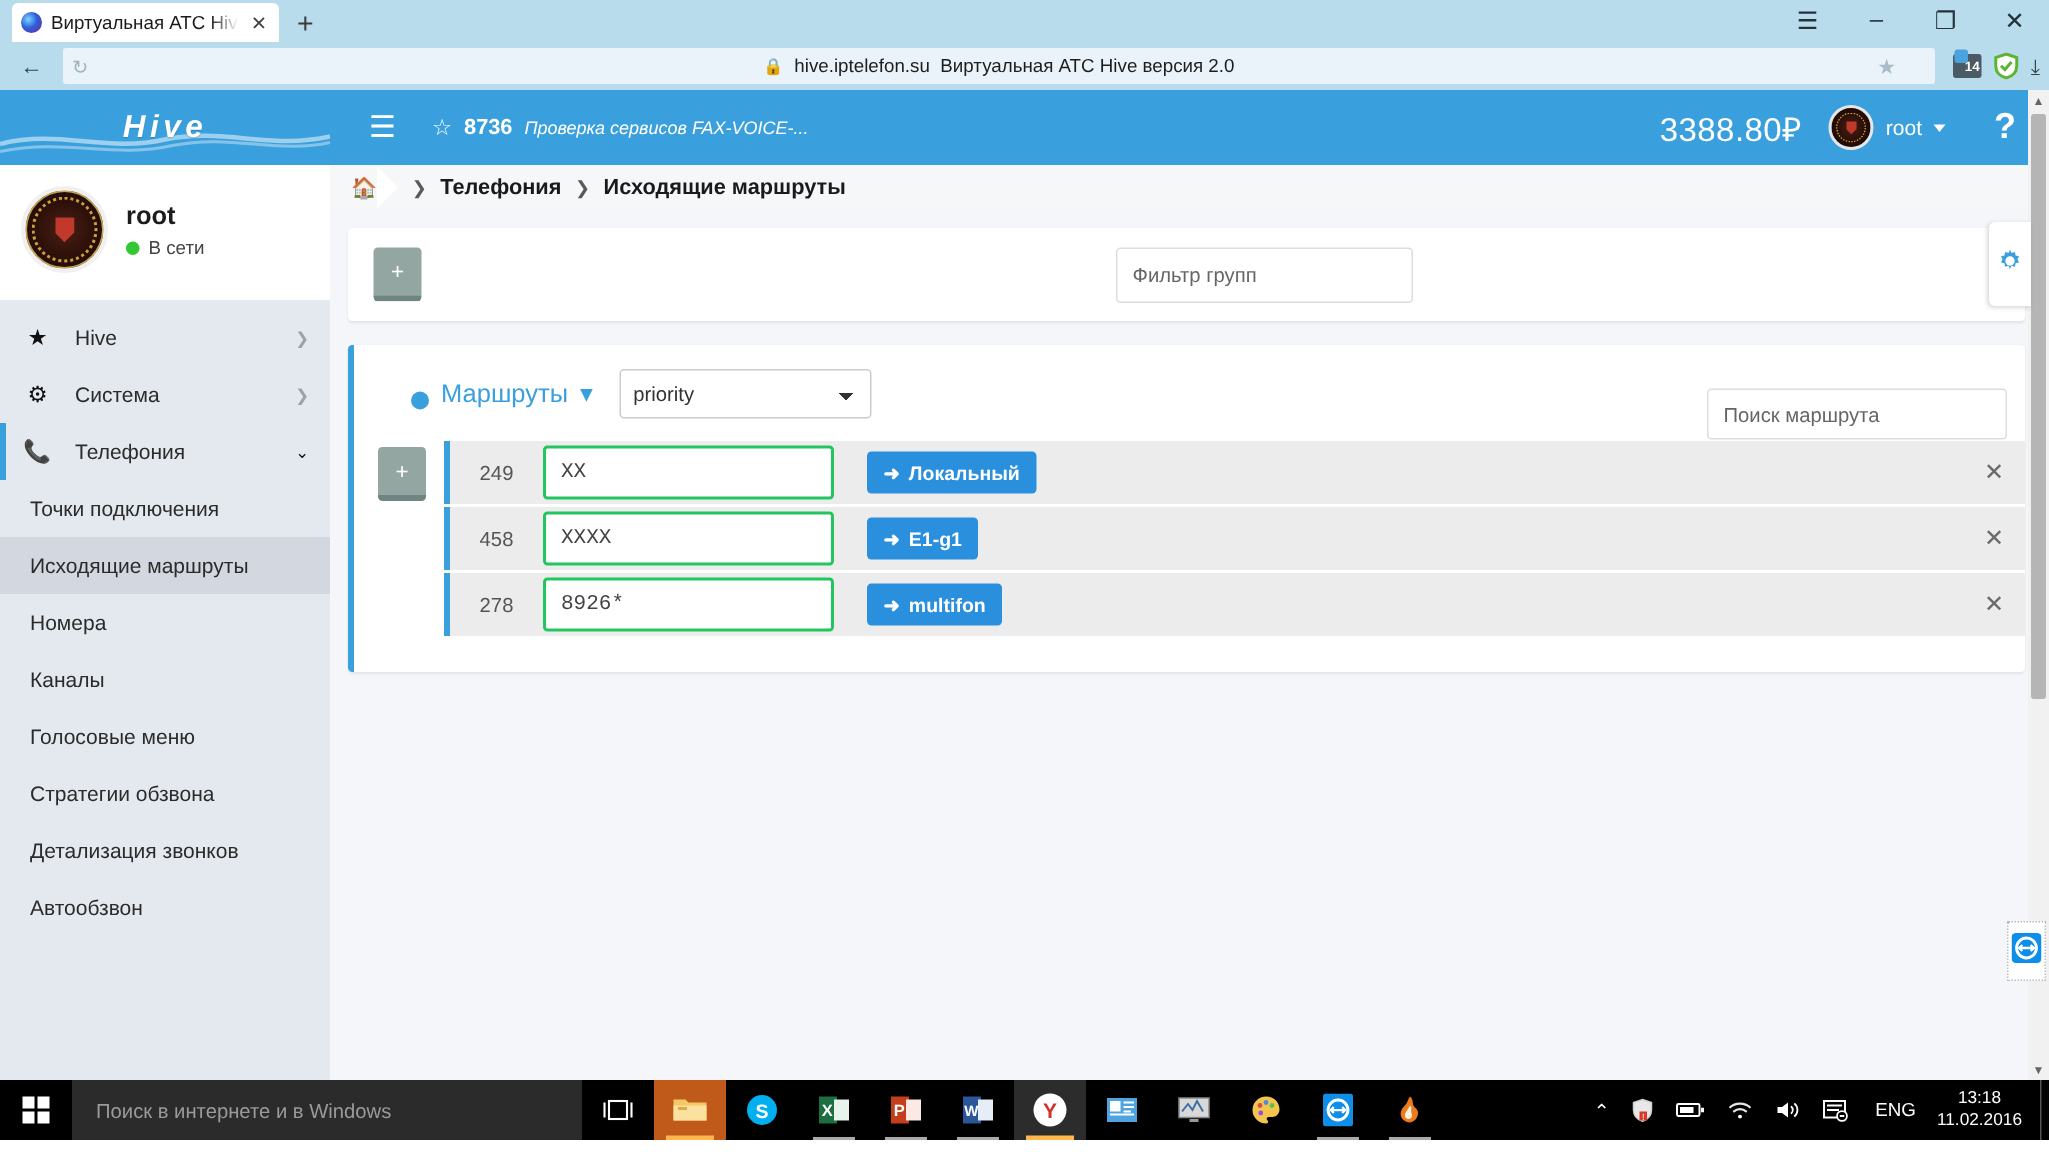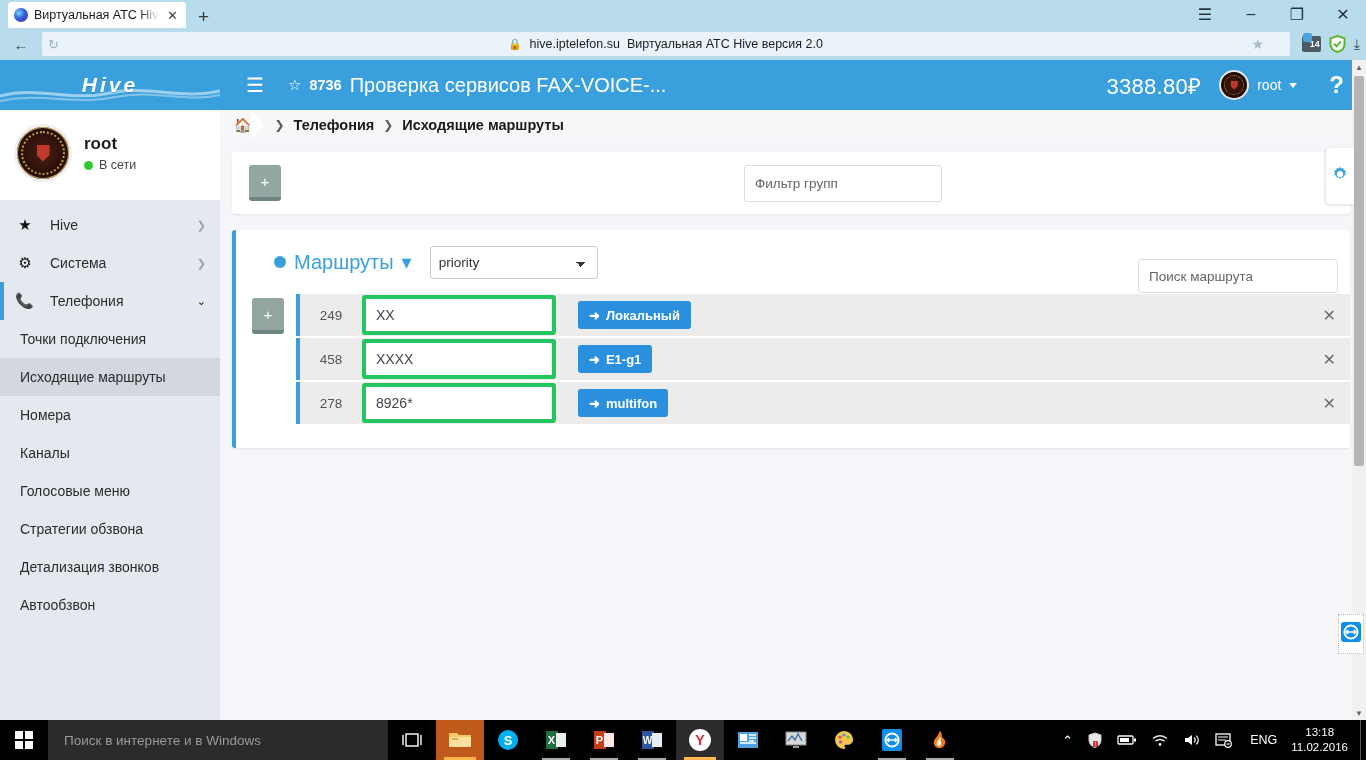--- a/index.html
+++ b/index.html
@@ -122,21 +122,21 @@
   
   .content { flex: 1 1 auto; display: flex; flex-direction: column; background: #f4f6f9; position: relative; min-width: 0; }
   .topbar {
     height: 50px; background: #3aa0dd; display: flex; align-items: center;
     padding: 0 8px 0 20px; gap: 18px; color: #fff;
   }
   .burger { font-size: 20px; cursor: pointer; line-height: 1; padding: 0 6px; }
   .topbar-center { display: flex; align-items: center; gap: 8px; flex: 1 1 auto; min-width: 0; }
   .tb-star { font-size: 15px; }
   .tb-num { font-weight: bold; font-size: 14.5px; }
-  .tb-desc { font-size: 20px; white-space: nowrap; overflow: hidden; }
+  .tb-desc { font-size: 12px; white-space: nowrap; overflow: hidden; font-style: italic; }
   .balance { font-size: 22px; letter-spacing: .3px; }
   .user-chip { display: flex; align-items: center; gap: 8px; cursor: pointer; font-size: 14px; }
   .avatar-sm {
     width: 30px; height: 30px; border-radius: 50%; flex: 0 0 30px;
     background: radial-gradient(circle at 50% 50%, #4a1f12 0%, #240c07 60%, #140604 100%);
     border: 2px solid #e6e6e6; position: relative; display: flex; align-items: center; justify-content: center;
   }
   .avatar-sm::before { content: ""; position: absolute; inset: 3px; border-radius: 50%; border: 1px dotted #c8a23c; }
   .avatar-sm .avatar-shield { width: 7px; height: 9px; }
   .caret-down { width: 0; height: 0; border-left: 4px solid transparent; border-right: 4px solid transparent; border-top: 5px solid currentColor; }
@@ -167,21 +167,21 @@
   .group-filter {
     position: absolute; left: 512px; width: 198px; height: 37px;
     border: 1px solid #ddd; border-radius: 3px; padding: 0 10px;
     font-size: 13.5px; color: #555; background: #fff; outline: none;
     font-family: "Liberation Sans", sans-serif;
   }
   .group-filter::placeholder { color: #666; }
 
   .routes-panel { margin-top: 16px; padding: 0 0 22px 0; border-left: 4px solid #3aa0dd; position: relative; }
   .routes-head { height: 64px; display: flex; align-items: center; padding: 0 14px 0 38px; gap: 18px; position: relative; }
-  .routes-title { display: flex; align-items: center; gap: 8px; color: #3aa0dd; font-size: 20px; cursor: pointer; }
+  .routes-title { display: flex; align-items: flex-end; gap: 8px; color: #3aa0dd; font-size: 17px; cursor: pointer; }
   .bullet { width: 12px; height: 12px; border-radius: 50%; background: #3aa0dd; display: inline-block; }
   .sort-select {
     width: 168px; height: 33px; border: 1px solid #ccc; border-radius: 3px;
     background: #fff; font-size: 13.5px; color: #333; padding: 0 8px;
     font-family: "Liberation Sans", sans-serif; appearance: none; cursor: pointer;
     background-image: linear-gradient(45deg, transparent 50%, #333 50%), linear-gradient(135deg, #333 50%, transparent 50%);
     background-position: calc(100% - 16px) 15px, calc(100% - 11px) 15px;
     background-size: 5px 5px, 5px 5px; background-repeat: no-repeat;
   }
   .route-search {
@@ -199,23 +199,23 @@
     border: none; border-bottom: 4px solid #6f8581; border-radius: 3px;
     font-size: 15px; cursor: pointer; display: flex; align-items: center; justify-content: center; flex: 0 0 32px;
   }
   .rows { flex: 1 1 auto; min-width: 0; }
   .route-row {
     height: 42px; background: #ececec; border-left: 4px solid #3aa0dd;
     display: flex; align-items: center; margin-bottom: 2px; padding-right: 10px;
   }
   .route-num { width: 62px; text-align: center; font-size: 13.5px; color: #555; flex: 0 0 62px; }
   .route-input {
-    width: 194px; height: 30px; border: 4px solid #22c55e; border-radius: 3px;
+    width: 194px; height: 30px; border: 2px solid #22c55e; border-radius: 3px;
     background: #fff; padding: 16px 10px; font-size: 14px; color: #444; outline: none;
-    font-family: Liberation Sans, sans-serif; flex: 0 0 194px;
+    font-family: Liberation Mono, monospace; flex: 0 0 194px;
   }
   .route-tag {
     margin-left: 22px; height: 28px; background: #2a8fdd; color: #fff;
     border: none; border-radius: 3px; padding: 0 11px; font-size: 13px; font-weight: bold;
     display: flex; align-items: center; gap: 6px; cursor: pointer;
     font-family: "Liberation Sans", sans-serif;
   }
   .route-row .spacer { flex: 1 1 auto; }
   .row-close { color: #6b6b6b; font-size: 16px; cursor: pointer; padding: 0 4px; }
 

